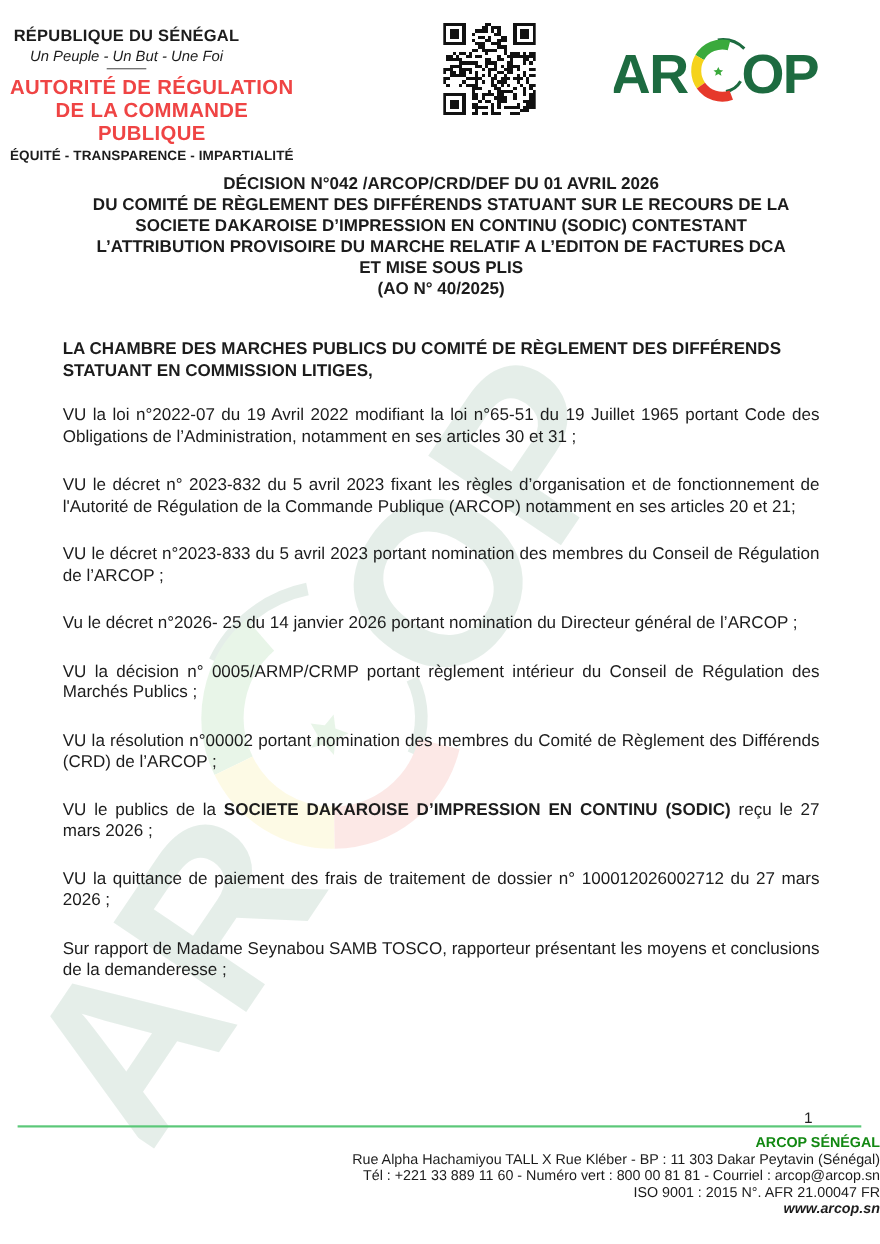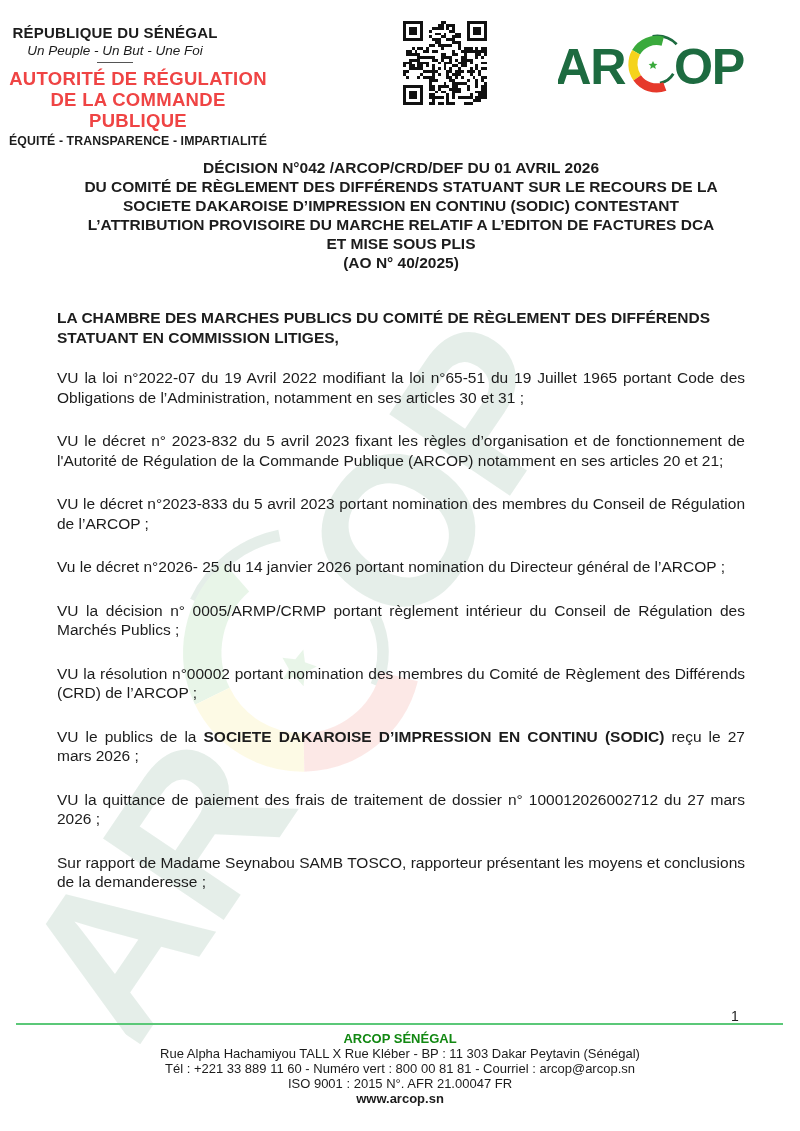--- a/index.html
+++ b/index.html
@@ -34,23 +34,23 @@
   
   .content{position:absolute;left:57px;right:55px;top:158px;z-index:1;}
   .title{text-align:center;font-weight:bold;font-size:15.5px;line-height:19px;}
   .title div{white-space:nowrap;}
   .heading{font-weight:bold;font-size:15.5px;line-height:19.5px;margin-top:36px;margin-bottom:21px;}
   .para{font-size:15.5px;line-height:19.5px;text-align:justify;margin:0 0 24px 0;}
   .para b{font-weight:bold;}
   
   .footer-rule{position:absolute;left:16px;width:767px;top:1023px;height:2px;background:#5bc878;z-index:1;}
   .page-number{position:absolute;left:731px;top:1008px;font-size:14px;color:#222;z-index:2;}
-  .footer-text{position:absolute;left:0;right:0;top:1031px;text-align:center;font-size:13px;line-height:15px;z-index:2;}
+  .footer-text{position:absolute;left:0;right:0;top:1031px;text-align:right;font-size:13px;line-height:15px;z-index:2;}
   .footer-org{color:#128812;font-weight:bold;}
-  .footer-site{font-weight:bold;}
+  .footer-site{font-weight:bold;font-style:italic;}
 </style>
 </head>
 <body>
 
 <div class="page">
 
   <div class="watermark"><svg viewBox="0 0 208 72" width="800" height="277" xmlns="http://www.w3.org/2000/svg">
       <text class="lg" x="-3" y="56">AR</text>
       <g fill="none">
         <path d="M 129.9 12.1 A 31 31 0 0 0 103.5 3.5" stroke="#1d6b40" stroke-width="3"></path>

